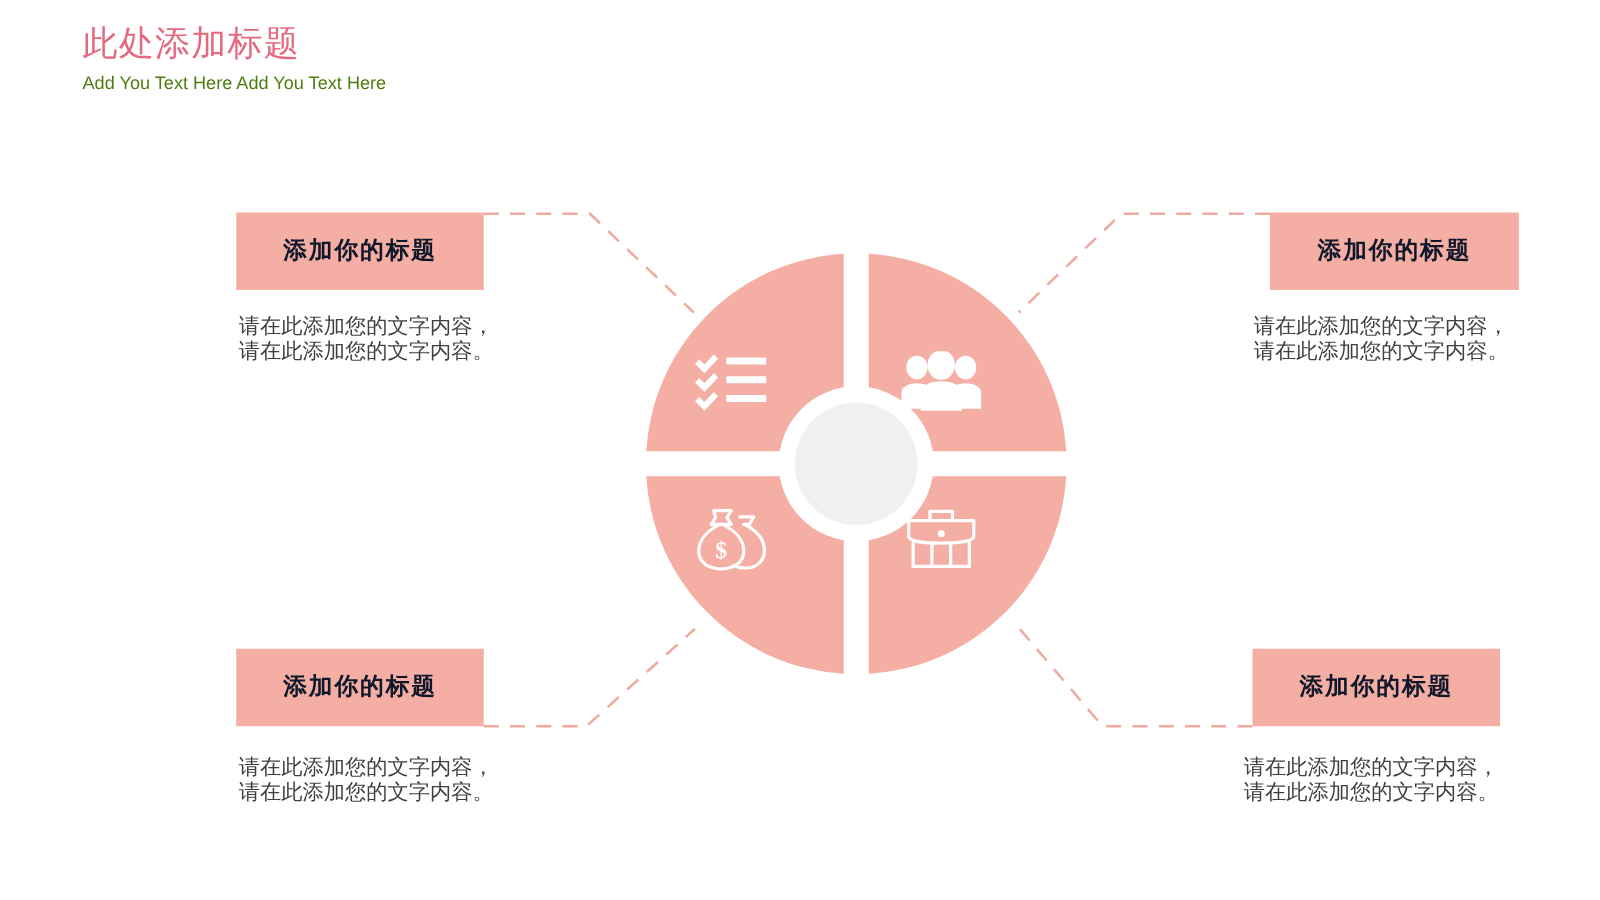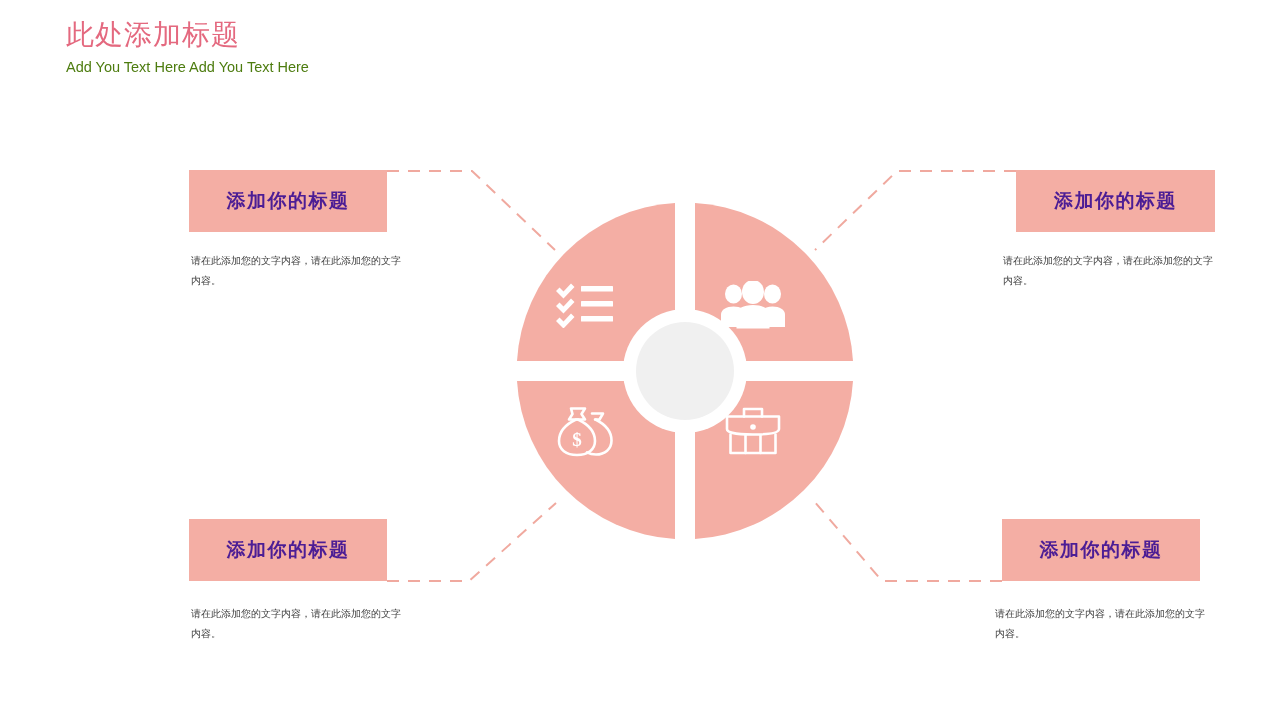--- a/index.html
+++ b/index.html
@@ -58,30 +58,30 @@
   .callout { position: absolute; }
 
   .callout-box {
     height: 62px;
     background: #f4aea4;
     display: flex;
     align-items: center;
     justify-content: center;
   }
   .callout-box-label {
-    color: #4c1d95;
+    color: #0f172a;
     font-size: 19px;
     font-weight: bold;
     letter-spacing: 1.5px;
     line-height: 24px;
   }
   .callout-body {
     margin-top: 19px;
     color: #3f3f3f;
-    font-size: 10px;
+    font-size: 17px;
     line-height: 20px;
     width: 215px;
   }
 
   
   .callout.tl { left: 147px; top: 170px; }
   .callout.tl .callout-box { width: 198px; }
   .callout.tl .callout-body { margin-left: 2px; }
 
   .callout.tr { left: 974px; top: 170px; }

